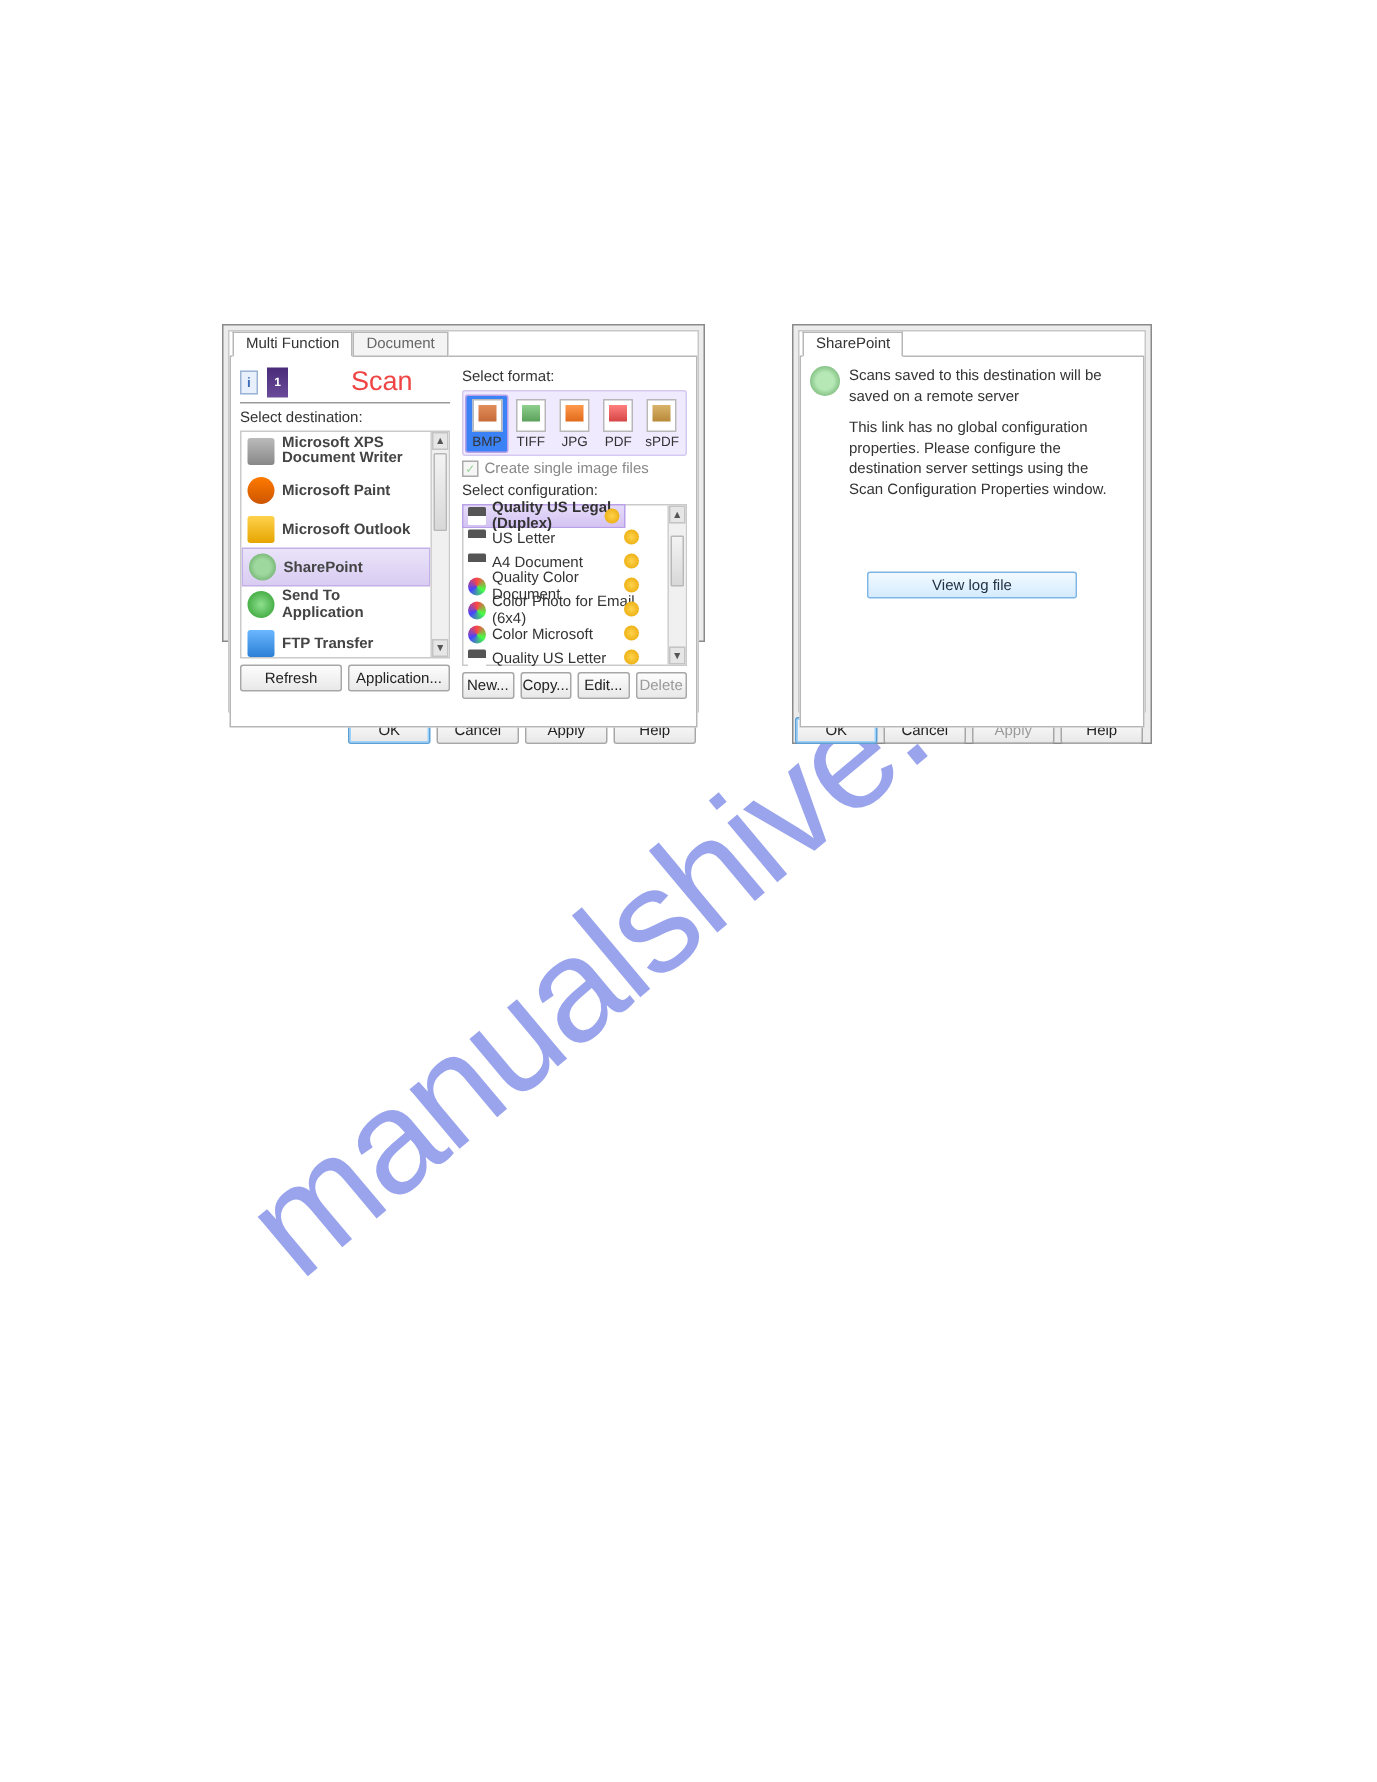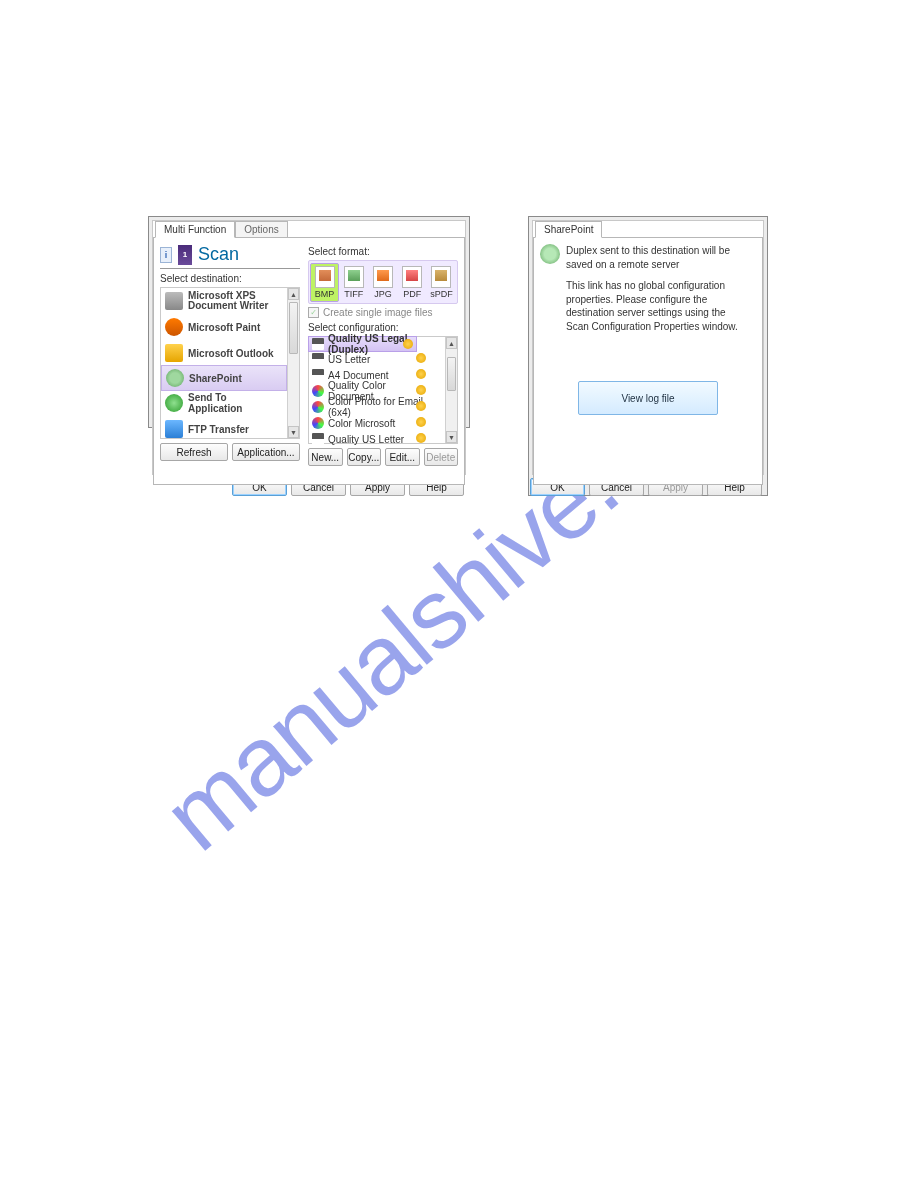--- a/index.html
+++ b/index.html
@@ -78,21 +78,21 @@
     border-bottom: 1px solid #999;
     padding-bottom: 3px;
     margin-bottom: 4px;
   }
   .scan-badge {
     width: 14px; height: 20px;
     background: linear-gradient(#4a2b7a, #6a4b9a);
     display:flex;align-items:center;justify-content:center;
     color:#fff;font-size:8px;font-weight:bold;
   }
-  .scan-title { font-size: 18px; color: #0369a1; font-weight: 400; }
+  .scan-title { font-size: 18px; color: #ef4444; font-weight: 400; margin-left: 36px; }
   .section-label { font-size: 10px; color: #333; margin: 2px 0 3px 0; }
   .two-col { display: flex; gap: 8px; }
   .col-left { width: 140px; }
   .col-right { flex: 1; }
 
   .dest-list {
     border: 1px solid #cacaca;
     height: 152px;
     overflow: hidden;
     position: relative;
@@ -159,21 +159,21 @@
     flex-direction:column;
     align-items:center;
     gap:1px;
     padding:2px 0;
     font-size:9px;
     color:#333;
     cursor:pointer;
     border:1px solid transparent;
   }
   .fmt.selected {
-    background:#bef264;
+    background:#3b82f6;
     border:1px solid #b9a0e8;
     border-radius:2px;
   }
   .fmt-ic {
     width:20px;height:22px;
     background:#fff;
     border:1px solid #b8b8b8;
     position:relative;
   }
   .fmt-ic::after{
@@ -257,38 +257,38 @@
     border-radius:50%;
     flex-shrink:0;
   }
   .sp-note {
     font-size:10px;color:#333;margin:8px 12px 0 26px;line-height:1.35;
   }
   .viewlog {
     margin:48px auto 0;
     display:block;
     width:140px;
-    height:34px;
+    height:18px;
     background:linear-gradient(#f2faff,#d4ebff);
     border:1px solid #7fb6e6;
     border-radius:2px;
     font-size:10px;color:#234;
     cursor:pointer;
   }
 </style>
 </head>
 <body>
 
 <div class="watermark">manualshive.com</div>
 
 <div class="frame left">
   <div class="panel">
     <div class="tabs">
       <div class="tab">Multi Function</div>
-      <div class="tab inactive">Options</div>
+      <div class="tab inactive">Document</div>
     </div>
     <div class="content-area">
       <div class="two-col">
         <div class="col-left">
           <div class="scan-header">
             <div style="width:12px;height:16px;border:1px solid #9bb4d6;background:#e8f0fb;display:flex;align-items:center;justify-content:center;color:#3a6bb7;font-size:9px;font-weight:bold;">i</div>
             <div class="scan-badge">1</div>
             <div class="scan-title">Scan</div>
           </div>
           <div class="section-label">Select destination:</div>
@@ -427,21 +427,21 @@
 </div>
 
 <div class="frame right">
   <div class="panel">
     <div class="tabs">
       <div class="tab">SharePoint</div>
     </div>
     <div class="content-area">
       <div class="sp-msg">
         <div class="sp-icon"></div>
-        <div>Duplex sent to this destination will be saved on a remote server</div>
+        <div>Scans saved to this destination will be saved on a remote server</div>
       </div>
       <div class="sp-note">This link has no global configuration properties. Please configure the destination server settings using the Scan Configuration Properties window.</div>
       <button class="viewlog">View log file</button>
     </div>
   </div>
   <div class="bottom-row">
     <div class="btn primary">OK</div>
     <div class="btn">Cancel</div>
     <div class="btn disabled">Apply</div>
     <div class="btn">Help</div>

